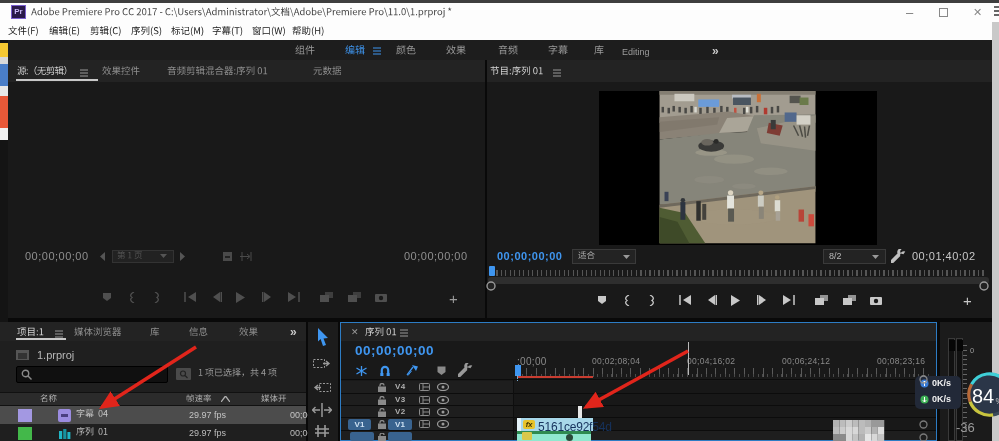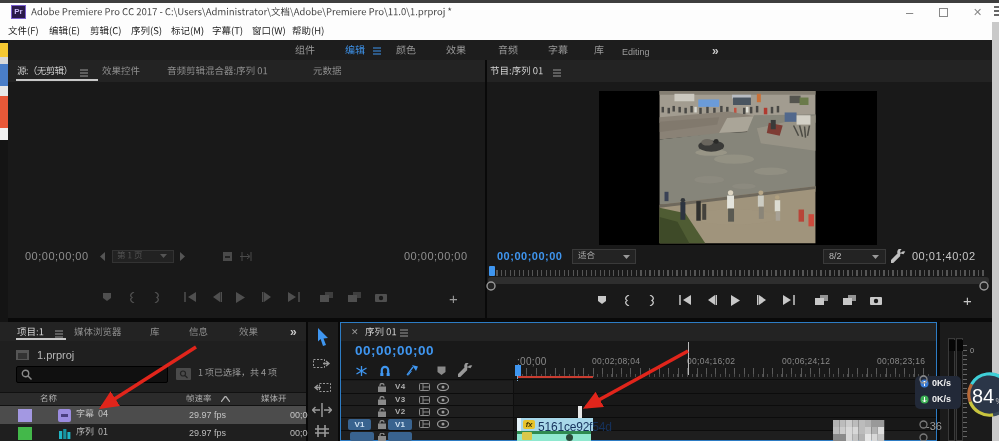--- a/index.html
+++ b/index.html
@@ -751,21 +751,21 @@
         <circle cx="4.5" cy="4.5" r="3.5" fill="none" stroke="#7a7a7a" stroke-width="1.3"></circle>
       </svg>
     </div>
 <div style="position:absolute;left:940px;top:322px;width:52px;height:119px;background:#1b1b1b"></div>
 <div style="position:absolute;left:948px;top:338px;width:7px;height:103px;background:#111;border:1px solid #3a3a3a"></div>
 <div style="position:absolute;left:956px;top:338px;width:7px;height:103px;background:#111;border:1px solid #3a3a3a"></div>
 <div style="position:absolute;left:963px;top:345px;width:4px;height:96px;background:repeating-linear-gradient(180deg,#666 0 1px,transparent 1px 4.8px)"></div>
 <div style="position:absolute;left:949px;top:340px;width:6px;height:11px;background:#060606"></div>
 <div style="position:absolute;left:957px;top:340px;width:6px;height:11px;background:#060606"></div>
 <div style="position:absolute;left:970px;top:346px;font-size:7.5px;color:#9a9a9a">0</div>
-<div style="position:absolute;left:926px;top:420px;font-size:11px;color:#9a9a9a">-36</div>
+<div style="position:absolute;left:956px;top:420px;font-size:13px;color:#9a9a9a">-36</div>
 <div style="position:absolute;left:992px;top:22px;width:7px;height:419px;background:#c9c9c9"></div>
 <div style="position:absolute;left:992px;top:3px;width:7px;height:19px;background:#fdfdfd"></div>
 <div style="position:absolute;left:994px;top:6px;width:5px;height:1.5px;background:#666"></div>
 <div style="position:absolute;left:994px;top:10px;width:5px;height:1.5px;background:#666"></div>
 <div style="position:absolute;left:994px;top:14px;width:5px;height:1.5px;background:#666"></div>
 <div style="position:absolute;left:0px;top:0px;">
       <svg width="999" height="441" style="position:absolute;left:0;top:0;pointer-events:none">
 <defs>
           <marker id="ah" markerWidth="5.5" markerHeight="5" refX="4.5" refY="2.5" orient="auto">
             <path d="M0 0L5.5 2.5L0 5z" fill="#e1251b"></path>

